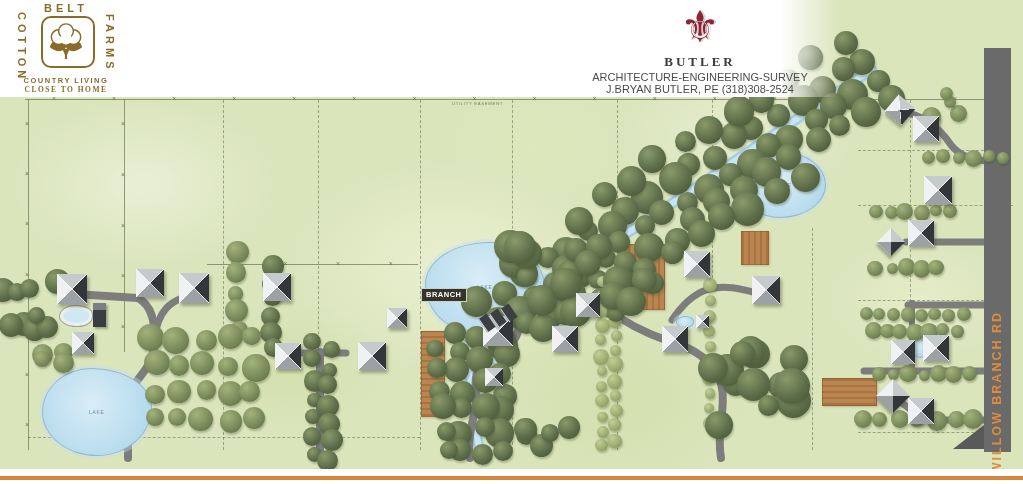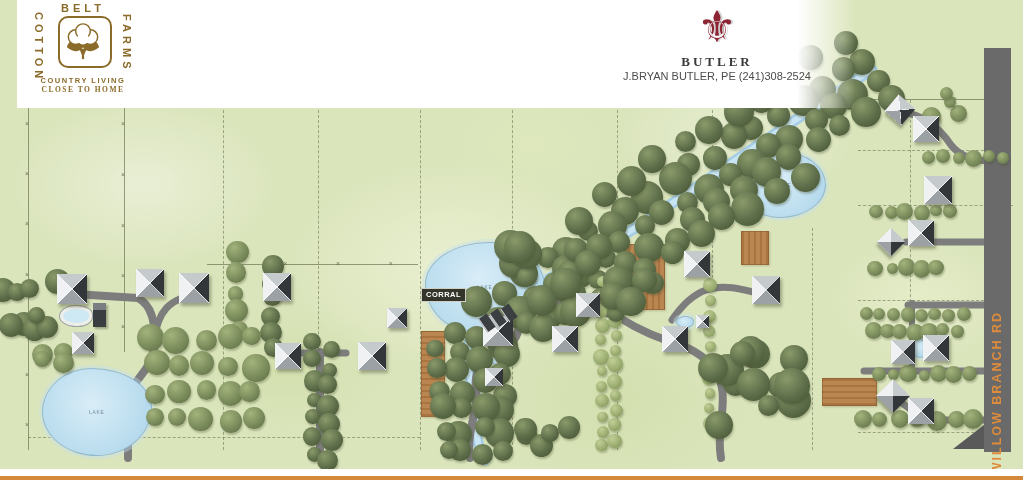--- a/index.html
+++ b/index.html
@@ -48,22 +48,22 @@
     background:linear-gradient(45deg,transparent 49%,rgba(255,255,255,.8) 49% 51%,transparent 51%),
                linear-gradient(-45deg,transparent 49%,rgba(255,255,255,.8) 49% 51%,transparent 51%);}
   .outbuilding{position:absolute;z-index:7;background:linear-gradient(180deg,#7b7f83 0 30%,#3a3d40 30%);box-shadow:2px 2px 2px rgba(80,85,60,.45);}
   .stall{position:absolute;z-index:7;background:#3c3f42;border-left:1px solid #d9d9d9;}
 
   .map-label{position:absolute;z-index:9;}
   .corral-label{left:421px;top:288px;background:#33352a;color:#fff;font-size:7.5px;font-weight:bold;letter-spacing:.5px;padding:2px 4px;border:1px solid #cfcfc6;line-height:8px;}
   .easement-label{left:452px;top:101px;font-size:6px;transform:scale(.7);transform-origin:left top;color:#77825a;letter-spacing:1px;}
 
   
-  .header{position:absolute;left:0;top:0;width:840px;height:108px;z-index:20;
-    background:linear-gradient(to right,#fff 0,#fff 780px,rgba(255,255,255,0) 838px);margin-left:17px;}
+  .header{position:absolute;left:0;top:0;width:840px;height:97px;z-index:20;
+    background:linear-gradient(to right,#fff 0,#fff 780px,rgba(255,255,255,0) 838px);}
   .cotton-logo{position:absolute;left:14px;top:2px;width:104px;height:92px;color:#8a6b2a;}
   .cl-top{position:absolute;top:0;left:50%;transform:translateX(-50%);font-size:11px;font-weight:bold;letter-spacing:4px;}
   .cl-left{position:absolute;left:2px;top:10px;writing-mode:vertical-rl;font-size:11px;font-weight:bold;letter-spacing:4px;}
   .cl-right{position:absolute;right:2px;top:12px;writing-mode:vertical-rl;font-size:11px;font-weight:bold;letter-spacing:4px;}
   .cl-box{position:absolute;left:27px;top:14px;width:50px;height:48px;border:2px solid #8a6b2a;border-radius:10px;}
   .cl-tag1,.cl-tag2{position:absolute;left:0;width:100%;text-align:center;font-size:7.5px;font-weight:bold;letter-spacing:1.5px;}
   .cl-tag1{bottom:9px;} .cl-tag2{bottom:0;font-family:Liberation Serif, serif;}
   .ballard{position:absolute;left:592px;top:0;width:216px;text-align:center;}
   .fleur{display:block;font-size:44px;line-height:54px;color:#8c2433;text-shadow:2px 0 0 rgba(130,130,130,.35);}
   .b-name{font-family:"Liberation Serif",serif;font-size:13px;font-weight:bold;letter-spacing:3px;color:#3a3a3a;}
@@ -76,21 +76,21 @@
 <div id="stage">
 
   <div id="map">
 
     <div class="road-band willow">
       <span class="willow-label">WILLOW BRANCH RD</span>
     </div>
     <div class="bottom-white"></div>
     <div class="orange-line"></div>
 
-    <div class="map-label corral-label">CORRAL</div>
+    <div class="map-label corral-label">BRANCH</div>
     <div class="map-label easement-label">UTILITY EASEMENT</div>
   <div class="fence" style="left: 25px; top: 99px; width: 961px; height: 1px;"></div>
       <div class="fence-x" style="left: 52.0312px; top: 95px;">×</div>
       <div class="fence-x" style="left: 112.094px; top: 95px;">×</div>
       <div class="fence-x" style="left: 172.156px; top: 95px;">×</div>
       <div class="fence-x" style="left: 232.219px; top: 95px;">×</div>
       <div class="fence-x" style="left: 292.281px; top: 95px;">×</div>
       <div class="fence-x" style="left: 352.344px; top: 95px;">×</div>
       <div class="fence-x" style="left: 412.406px; top: 95px;">×</div>
       <div class="fence-x" style="left: 472.469px; top: 95px;">×</div>
@@ -500,16 +500,17 @@
           <circle cx="30" cy="18" r="10" fill="#fff" stroke="#8a6b2a" stroke-width="2"></circle>
           <circle cx="30" cy="28" r="8" fill="#fff"></circle>
         </svg>
       </div>
       <span class="cl-tag1">COUNTRY LIVING</span>
       <span class="cl-tag2">CLOSE TO HOME</span>
     </div>
     <div class="ballard">
       <span class="fleur">⚜</span>
       <div class="b-name">BUTLER</div>
-      <div class="b-contact">J.BRYAN BUTLER, PE (241)308-2524</div>
+      <div class="b-svc">ARCHITECTURE-ENGINEERING-SURVEY</div>
+      <div class="b-contact">J.BRYAN BUTLER, PE (318)308-2524</div>
     </div>
   </div>
 </div>
 
 </body></html>

